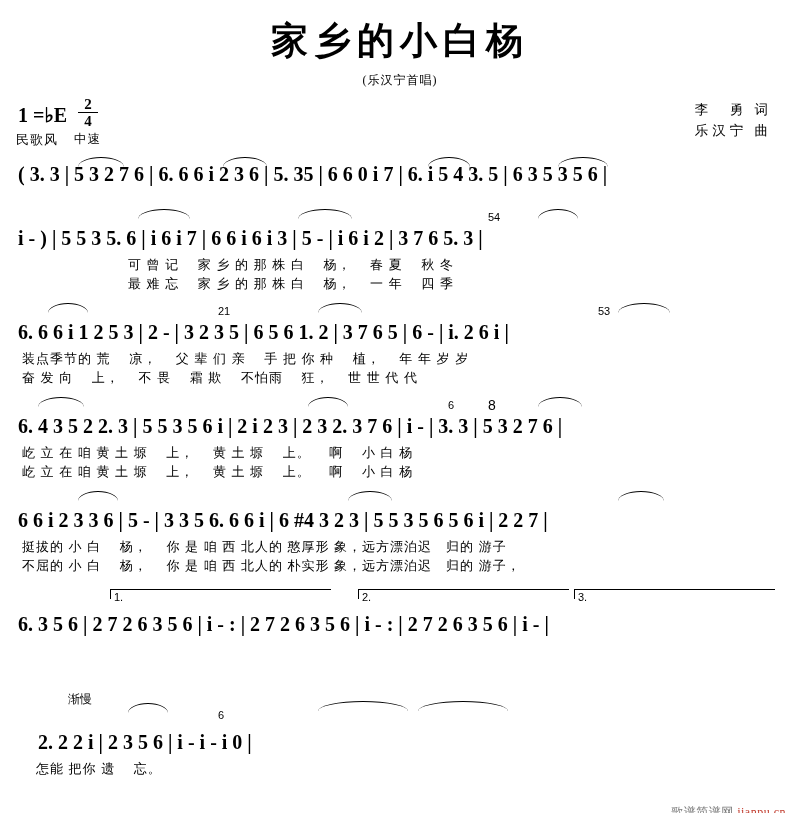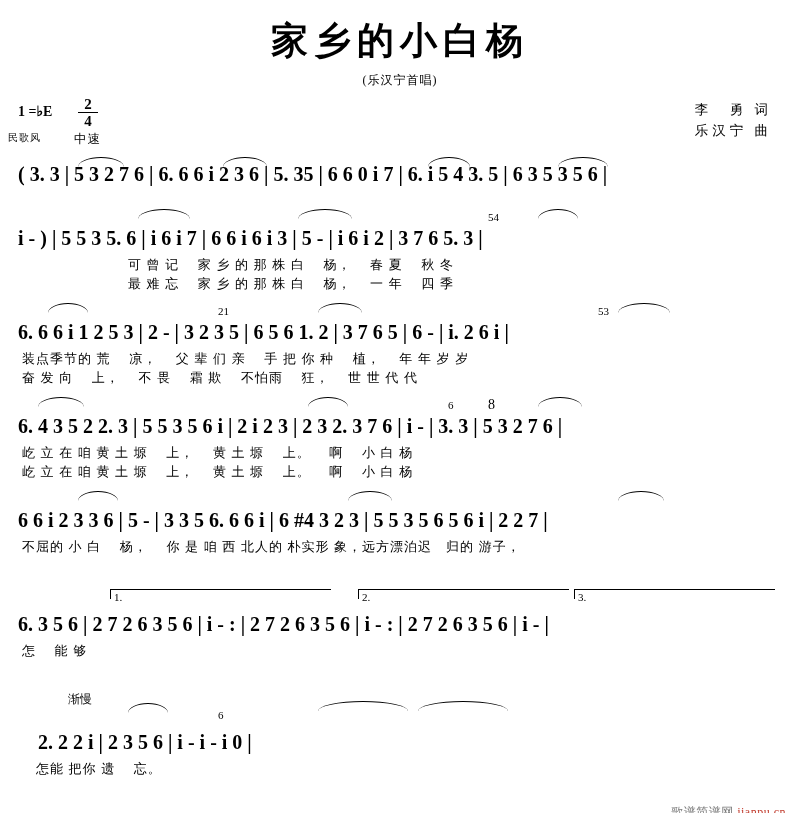--- a/index.html
+++ b/index.html
@@ -37,41 +37,41 @@
   }
   .meta {
     position: relative;
     height: 56px;
     margin-top: 8px;
   }
   .key-sig {
     position: absolute;
     left: 18px;
     top: 6px;
-    font-size: 14px;
+    font-size: 20px;
     font-weight: bold;
     font-family: "Liberation Serif", serif;
   }
   .meter {
     position: absolute;
     left: 78px;
     top: 0px;
     font-size: 15px;
     font-weight: bold;
     text-align: center;
     line-height: 14px;
     width: 20px;
   }
   .meter .num { display: block; border-bottom: 1.5px solid #000; padding-bottom: 1px;}
   .meter .den { display: block; padding-top: 1px;}
   .style-tempo {
     position: absolute;
-    left: 8px;
+    left: 16px;
     top: 34px;
-    font-size: 10px;
+    font-size: 13px;
     letter-spacing: 1px;
   }
   .tempo2 {
     position: absolute;
     left: 74px;
     top: 34px;
     font-size: 12.5px;
     letter-spacing: 1px;
   }
   .credits {
@@ -101,21 +101,21 @@
   .lyr {
     font-family: "Liberation Sans", sans-serif;
     font-size: 13px;
     letter-spacing: 1px;
     white-space: nowrap;
     height: 19px;
     line-height: 19px;
   }
   .marker {
     font-size: 11px;
-    font-family: Liberation Serif, serif;
+    font-family: Liberation Sans, sans-serif;
     position: absolute;
   }
   .slur {
     position: absolute;
     border-top: 1.3px solid #000;
     border-radius: 50% / 100% 100% 0 0;
     height: 9px;
   }
   .watermark {
     position: absolute;
@@ -187,32 +187,32 @@
     <div class="notes" style="margin-top:12px;">6. 4 3 5 2 2. 3 | 5 5 3 5 6 i | 2 i 2 3 | 2 3 2. 3 7 6 | i - | 3. 3 | 5 3 2 7 6 |</div>
     <div class="lyr" style="padding-left:4px;">屹 立 在 咱 黄 土 塬　 上，　 黄 土 塬　 上。　 啊　 小 白 杨</div>
     <div class="lyr" style="padding-left:4px;">屹 立 在 咱 黄 土 塬　 上，　 黄 土 塬　 上。　 啊　 小 白 杨</div>
   </div>
 
   <div class="system" style="height:92px;">
     <div class="slur" style="left:60px; top:2px; width:40px;"></div>
     <div class="slur" style="left:330px; top:2px; width:44px;"></div>
     <div class="slur" style="left:600px; top:2px; width:46px;"></div>
     <div class="notes" style="margin-top:12px;">6 6 i 2 3 3 6 | 5 - | 3 3 5 6. 6 6 i | 6 #4 3 2 3 | 5 5 3 5 6 5 6 i | 2 2 7 |</div>
+    <div class="lyr" style="padding-left:4px;">挺拔的 小 白　 杨，　 你 是 咱 西 北人的 憨厚形 象，远方漂泊迟　归的 游子</div>
     <div class="lyr" style="padding-left:4px;">不屈的 小 白　 杨，　 你 是 咱 西 北人的 朴实形 象，远方漂泊迟　归的 游子，</div>
   </div>
 
   <div class="system" style="height:94px;">
     <div style="position:absolute; left:92px; top:6px; width:220px; border-top:1.2px solid #000; border-left:1.2px solid #000; height:9px;"></div>
     <div class="marker" style="left:96px; top:8px;">1.</div>
     <div style="position:absolute; left:340px; top:6px; width:210px; border-top:1.2px solid #000; border-left:1.2px solid #000; height:9px;"></div>
     <div class="marker" style="left:344px; top:8px;">2.</div>
     <div style="position:absolute; left:556px; top:6px; width:200px; border-top:1.2px solid #000; border-left:1.2px solid #000; height:9px;"></div>
     <div class="marker" style="left:560px; top:8px;">3.</div>
     <div class="notes" style="margin-top:22px;">6. 3 5 6 | 2 7 2 6 3 5 6 | i - : | 2 7 2 6 3 5 6 | i - : | 2 7 2 6 3 5 6 | i - |</div>
-    <div class="lyr" style="padding-left:4px;">怎　 能 够</div>
   </div>
 
   <div class="system" style="height:80px; margin-top:12px;">
     <div class="marker" style="left:50px; top:0px; font-size:12px;">渐慢</div>
     <div class="slur" style="left:110px; top:12px; width:40px;"></div>
     <div class="slur" style="left:300px; top:10px; width:90px;"></div>
     <div class="slur" style="left:400px; top:10px; width:90px;"></div>
     <div class="marker" style="left:200px; top:18px;">6</div>
     <div class="notes" style="margin-top:32px; padding-left:20px;">2. 2 2 i | 2 3 5 6 | i - i - i 0 |</div>
     <div class="lyr" style="padding-left:18px;">怎能 把你 遗　 忘。</div>

